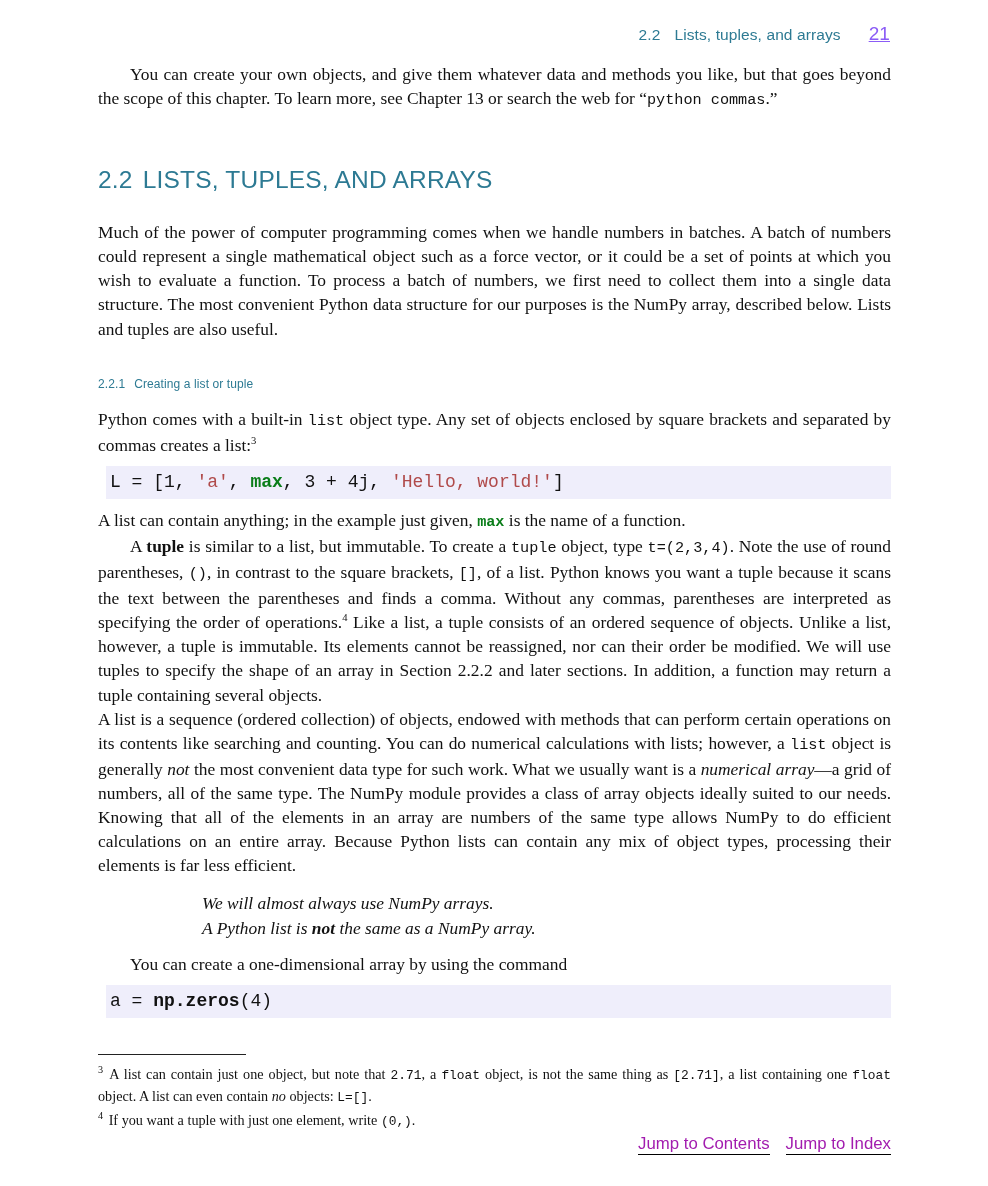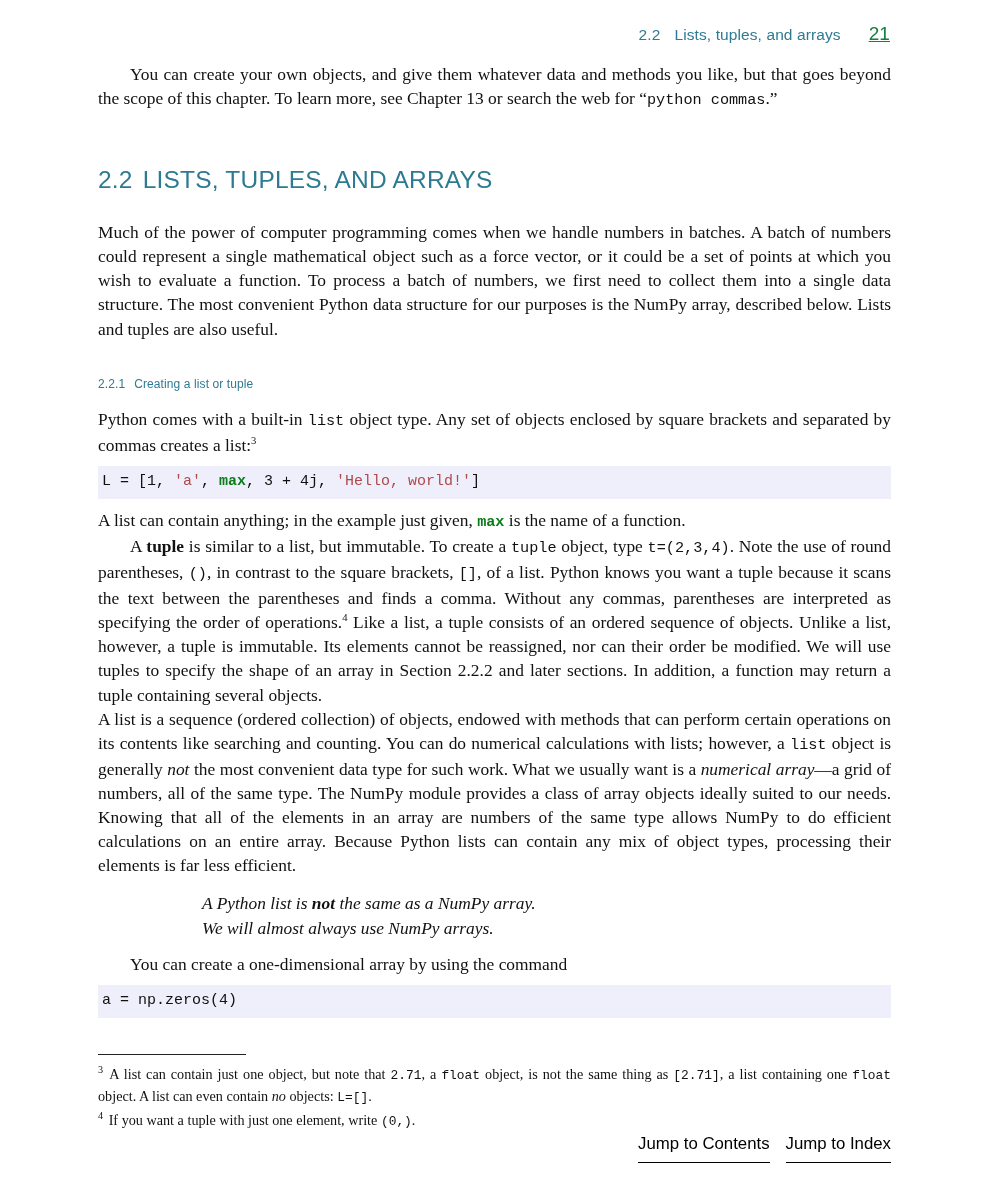--- a/index.html
+++ b/index.html
@@ -30,21 +30,21 @@
     right: 98px;
     display: flex;
     align-items: baseline;
     font-family: "Liberation Sans", "DejaVu Sans", sans-serif;
     color: #2d7a93;
     font-size: 15.5px;
     letter-spacing: 0.1px;
   }
   .runhead .rh-num { margin-right: 14px; }
   .runhead .rh-title { margin-right: 28px; }
-  .runhead .rh-page { font-size: 19px; color: #15803d; text-decoration: underline; }
+  .runhead .rh-page { font-size: 19px; color: #8b5cf6; text-decoration: underline; }
 
   
   .col {
     position: absolute;
     left: 98px;
     top: 54px;
     width: 793px;
   }
   p {
     margin: 0;
@@ -83,30 +83,30 @@
   h3.subsec .secnum { margin-right: 9px; }
 
   
   code, .mono {
     font-family: "Liberation Mono", "DejaVu Sans Mono", monospace;
     font-size: 15.2px;
     color: #111111;
   }
   .kw-green { color: #0a7d19; font-weight: bold; }
   .str { color: #b04a4a; }
-  .bold-mono { font-weight: normal; }
+  .bold-mono { font-weight: bold; }
 
   
   .codeblock {
     background: #efeefb;
     font-family: "Liberation Mono", "DejaVu Sans Mono", monospace;
-    font-size: 15px;
+    font-size: 18px;
     line-height: 26px;
     padding: 3px 4px 4px 4px;
-    margin: 9px 0 9px 0;
+    margin: 9px 0 9px 8px;
     white-space: pre;
     color: #111111;
   }
 
   
   .callout {
     margin: 14px 0 12px 0;
     padding-left: 104px;
     font-style: italic;
     font-size: 17.4px;
@@ -155,24 +155,24 @@
     display: flex;
     justify-content: flex-end;
     padding-right: 97px;
     box-sizing: border-box;
     gap: 16px;
     font-family: "Liberation Sans", "DejaVu Sans", sans-serif;
     font-size: 16.8px;
     color: #000;
   }
   .botnav a {
-    color: #000000;
+    color: #a21caf;
     text-decoration: none;
     border-bottom: 1.4px solid #000;
-    padding-bottom: 8px;
+    padding-bottom: 0;
   }
   i { font-style: italic; }
   b { font-weight: bold; }
 </style>
 </head>
 <body>
 
 <div class="page">
 
   <div class="runhead">
@@ -198,22 +198,22 @@
     <div class="codeblock"><span>L = [1, </span><span class="str">'a'</span><span>, </span><span class="kw-green">max</span><span>, 3 + 4j, </span><span class="str">'Hello, world!'</span><span>]</span></div>
 
     <p class="noindent"><span>A list can contain anything; in the example just given, </span><code class="kw-green">max</code><span> is the name of a function.</span></p>
 
     <p class="indent"><span>A </span><b>tuple</b><span> is similar to a list, but immutable. To create a </span><code>tuple</code><span> object, type </span><code>t=(2,3,4)</code><span>. Note the use of round parentheses, </span><code>()</code><span>, in contrast to the square brackets, </span><code>[]</code><span>, of a list. Python knows you want a tuple because it scans the text between the parentheses and finds a comma. Without any commas, parentheses are interpreted as specifying the order of operations.</span><sup class="fnref">4</sup><span> Like a list, a tuple consists of an ordered sequence of objects. Unlike a list, however, a tuple is immutable. Its elements cannot be reassigned, nor can their order be modified. We will use tuples to specify the shape of an array in Section 2.2.2 and later sections. In addition, a function may return a tuple containing several objects.</span></p>
 
 
     <p class="noindent"><span>A list is a sequence (ordered collection) of objects, endowed with methods that can perform certain operations on its contents like searching and counting. You can do numerical calculations with lists; however, a </span><code>list</code><span> object is generally </span><i>not</i><span> the most convenient data type for such work. What we usually want is a </span><i>numerical array</i><span>—a grid of numbers, all of the same type. The NumPy module provides a class of array objects ideally suited to our needs. Knowing that all of the elements in an array are numbers of the same type allows NumPy to do efficient calculations on an entire array. Because Python lists can contain any mix of object types, processing their elements is far less efficient.</span></p>
 
     <div class="callout">
+      <div>We will almost always use NumPy arrays.</div>
       <div><span>A Python list is </span><b>not</b><span> the same as a NumPy array.</span></div>
-      <div>We will almost always use NumPy arrays.</div>
     </div>
 
     <p class="indent">You can create a one-dimensional array by using the command</p>
 
     <div class="codeblock"><span>a = </span><span class="bold-mono">np.zeros</span><span>(4)</span></div>
 
   </div>
 
   <div class="footnotes">
     <div class="fn-rule"></div>

